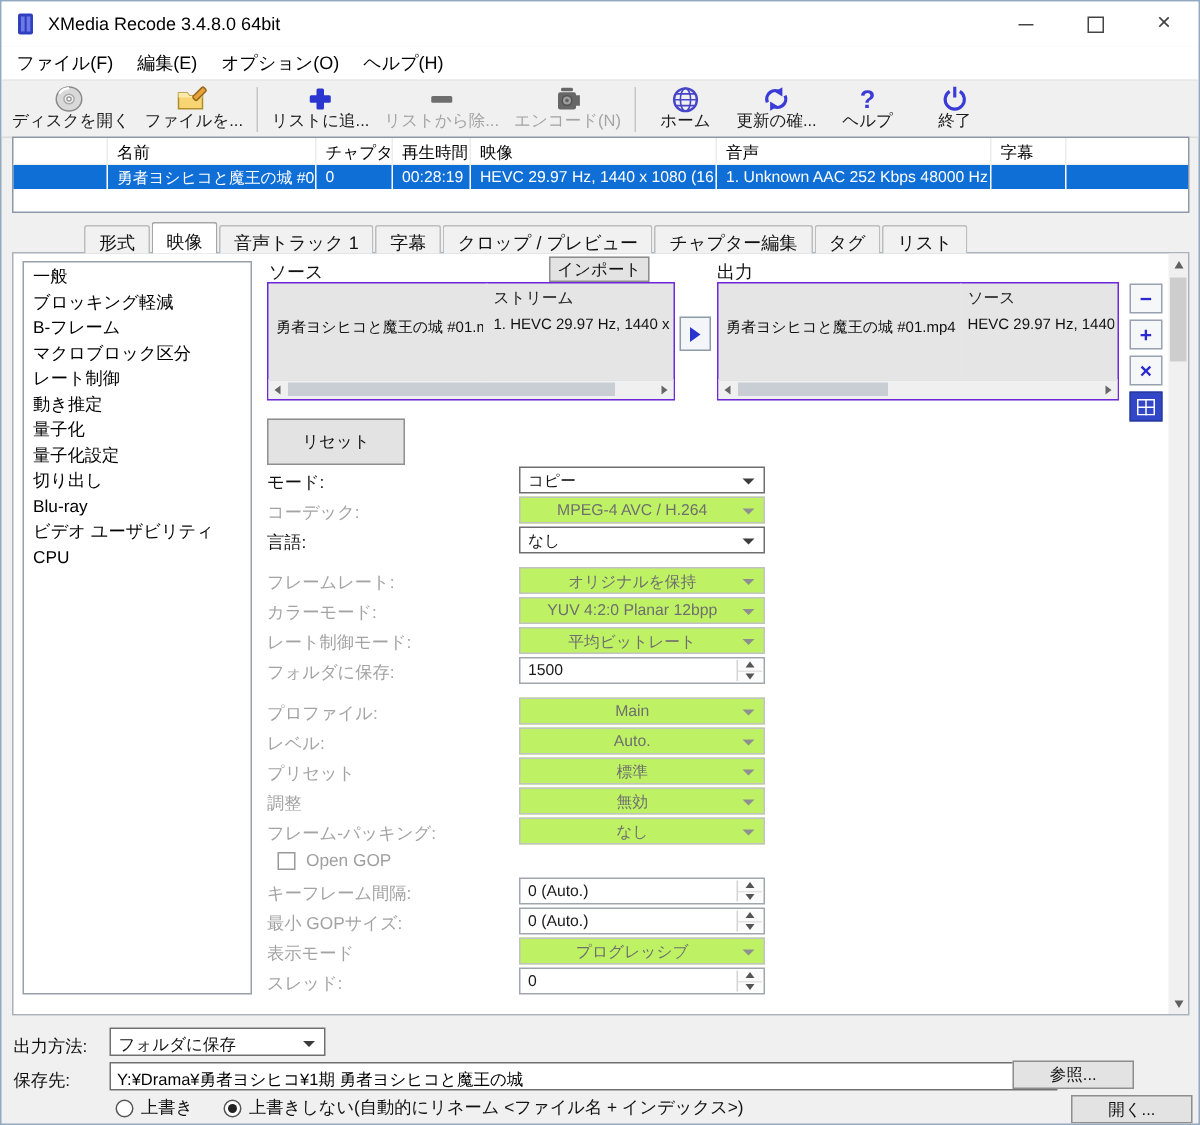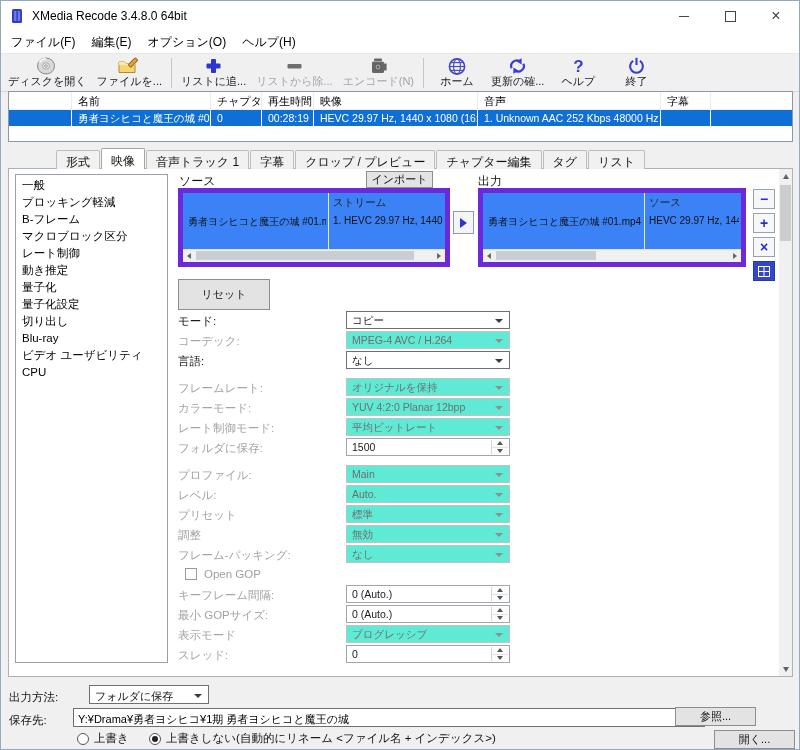--- a/index.html
+++ b/index.html
@@ -41,21 +41,21 @@
   .tab.active{height:21px;padding-top:4px;background:#fff;border-color:#a6a6a6;position:relative;z-index:5;}
   
   .panel{position:absolute;left:7px;top:167px;width:785px;height:509px;background:#fff;border:1px solid #aab2bc;box-sizing:border-box;}
   .listbox{position:absolute;left:6px;top:5px;width:153px;height:489px;border:1px solid #98a0ab;box-sizing:border-box;padding:2px 0;overflow:hidden;background:#fff;}
   .lb-item{padding:1px 6px;line-height:15px;font-size:11.5px;white-space:nowrap;}
   .sec-label{position:absolute;font-size:12px;color:#111;white-space:nowrap;}
   .btn{background:#e3e3e3;border:1px solid #8e8e8e;box-sizing:border-box;font-size:11px;
     display:flex;align-items:center;justify-content:center;white-space:nowrap;color:#111;}
   .import-btn{position:absolute;left:357px;top:2px;width:67px;height:17px;}
   .reset-btn{position:absolute;left:169px;top:110px;width:92px;height:31px;}
-  .mtable{position:absolute;background:#3b82f6;border:5px solid #6d28d9;box-sizing:border-box;font-size:10px;}
+  .mtable{position:absolute;background:#e5e5e5;border:1px solid #6d28d9;box-sizing:border-box;font-size:10px;}
   .src-table{left:169px;top:19px;width:272px;height:79px;}
   .out-table{left:469px;top:19px;width:268px;height:79px;}
   .mt-grid{position:absolute;top:0;bottom:12px;width:1px;background:#e6e6e6;}
   .mt-head{position:absolute;top:3px;font-size:10.5px;color:#222;white-space:nowrap;}
   .mt-name{position:absolute;left:5px;top:22px;white-space:nowrap;overflow:hidden;color:#111;}
   .mt-stream{position:absolute;top:22px;right:2px;white-space:nowrap;overflow:hidden;color:#111;}
   .hscroll{position:absolute;left:0;right:0;bottom:0;height:12px;background:#f0f0f0;border-top:1px solid #e2e2e2;}
   .hs-left,.hs-right{position:absolute;top:0;width:12px;height:11px;display:flex;align-items:center;justify-content:center;}
   .hs-left{left:0;} .hs-right{right:0;}
   .tri-l{width:0;height:0;border-top:3px solid transparent;border-bottom:3px solid transparent;border-right:4px solid #666;}
@@ -69,21 +69,21 @@
   .side-btn.grid{background:#3246c8;border-color:#273a9e;}
   
   .form{position:absolute;left:169px;top:142px;width:312px;}
   .frow{position:relative;height:20px;}
   .frow.gap{margin-top:7px;}
   .flabel{position:absolute;left:0;top:3px;font-size:11.5px;color:#111;white-space:nowrap;}
   .flabel.dis{color:#a3a3a3;}
   .fctrl{position:absolute;left:168px;top:0;width:164px;height:18px;box-sizing:border-box;font-size:10.5px;}
   .fsel{border:1px solid #6f6f6f;background:#fff;padding:2px 18px 0 5px;white-space:nowrap;overflow:hidden;color:#111;}
   .fsel::after{content:"";position:absolute;right:6px;top:7px;border-left:4px solid transparent;border-right:4px solid transparent;border-top:4px solid #3c3c3c;}
-  .fsel.dis{background:#5eead4;border-color:#c2c2c2;color:#6f6f6f;}
+  .fsel.dis{background:#bef264;border-color:#c2c2c2;color:#6f6f6f;text-align:center;}
   .fsel.dis::after{border-top-color:#8f8f8f;}
   .fspin{border:1px solid #9fa6ad;background:#fff;padding:2px 20px 0 5px;color:#1a1a1a;white-space:nowrap;overflow:hidden;}
   .spin{position:absolute;right:1px;top:1px;bottom:1px;width:16px;border-left:1px solid #d6d6d6;display:flex;flex-direction:column;background:#fbfbfb;}
   .sbtn{flex:1;display:flex;align-items:center;justify-content:center;}
   .sbtn.up{border-bottom:1px solid #e3e3e3;}
   .sbtn.up::after{content:"";border-left:3px solid transparent;border-right:3px solid transparent;border-bottom:4px solid #555;}
   .sbtn.down::after{content:"";border-left:3px solid transparent;border-right:3px solid transparent;border-top:4px solid #555;}
   .fcheck{position:absolute;left:7px;top:3px;width:12px;height:12px;border:1px solid #9a9a9a;background:#fff;box-sizing:border-box;}
   .fchecklabel{position:absolute;left:26px;top:3px;font-size:11.5px;color:#9f9f9f;white-space:nowrap;}
   
@@ -431,21 +431,21 @@
           <div class="tri-u"></div>
         </div>
       <div class="vs-thumb"></div>
       <div class="vs-down">
           <div class="tri-d"></div>
         </div>
     </div>
   </div>
 
   <div class="b-label" style="left:8px;top:689px;">出力方法:</div>
-  <div class="wsel" style="left:88px;top:684px;width:120px;height:19px;">フォルダに保存</div>
+  <div class="wsel" style="left:72px;top:684px;width:144px;height:19px;">フォルダに保存</div>
 
   <div class="b-label" style="left:8px;top:712px;">保存先:</div>
   <div class="save-input">Y:¥Drama¥勇者ヨシヒコ¥1期 勇者ヨシヒコと魔王の城</div>
   <div class="btn browse-btn">参照...</div>
 
   <div class="radio" style="left:76px;top:730px;">
     <span class="rdot"></span>
     <span>上書き</span>
   </div>
   <div class="radio" style="left:148px;top:730px;">

